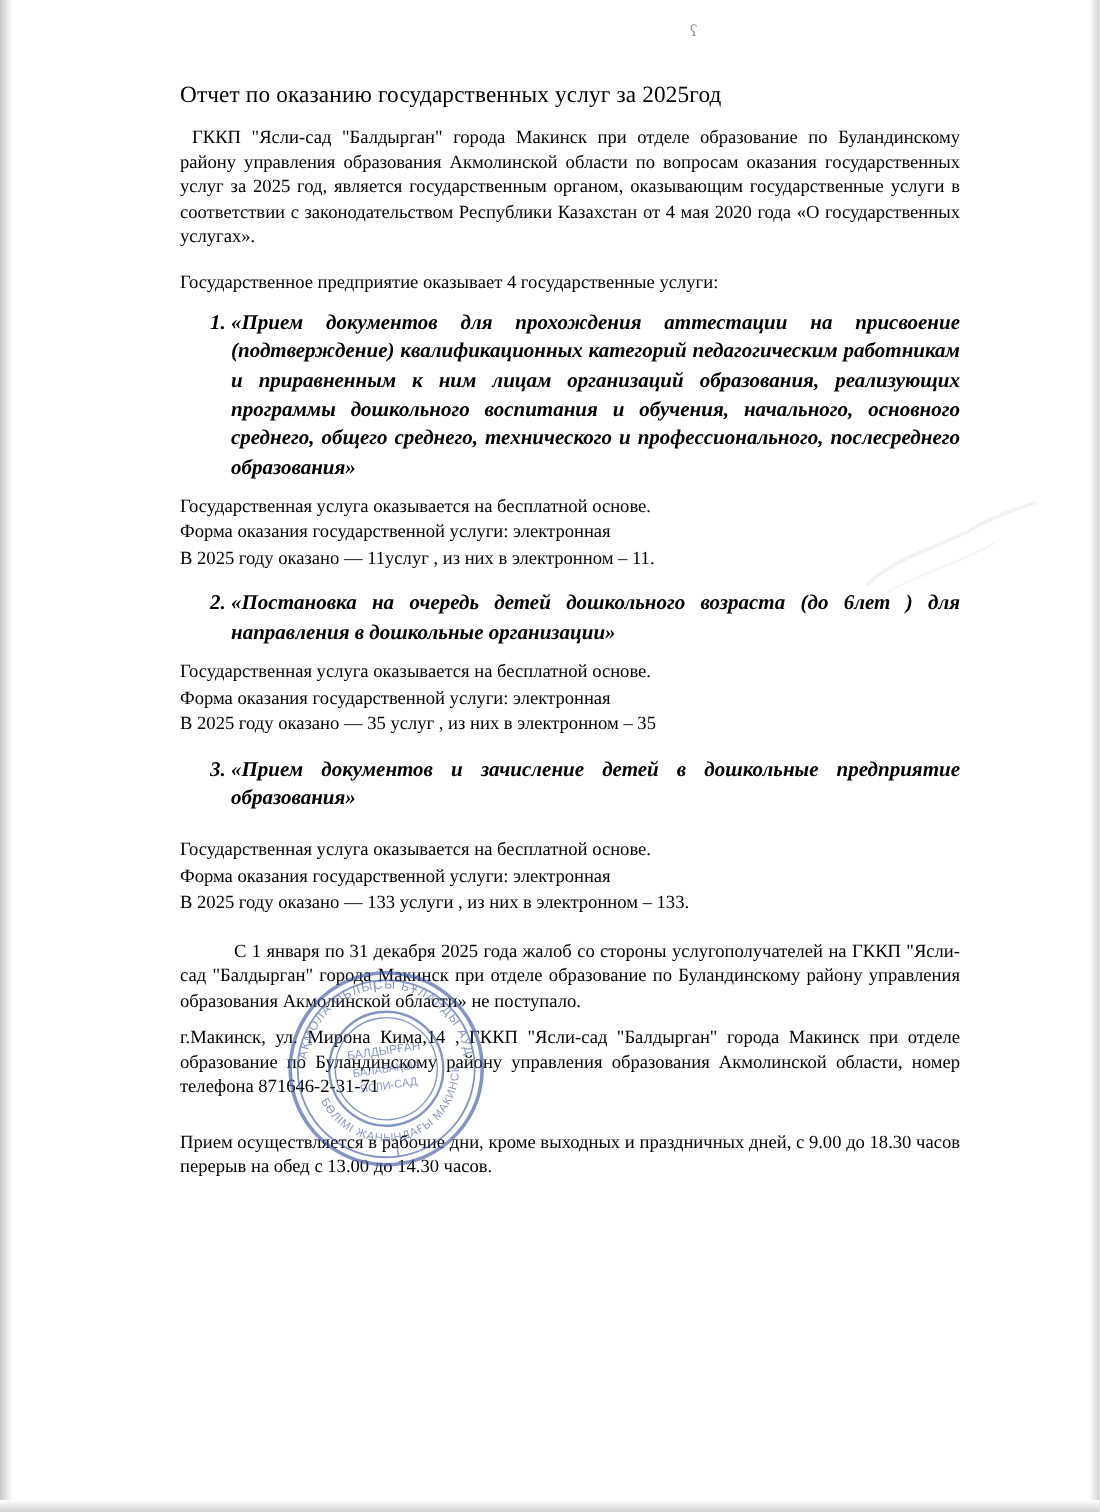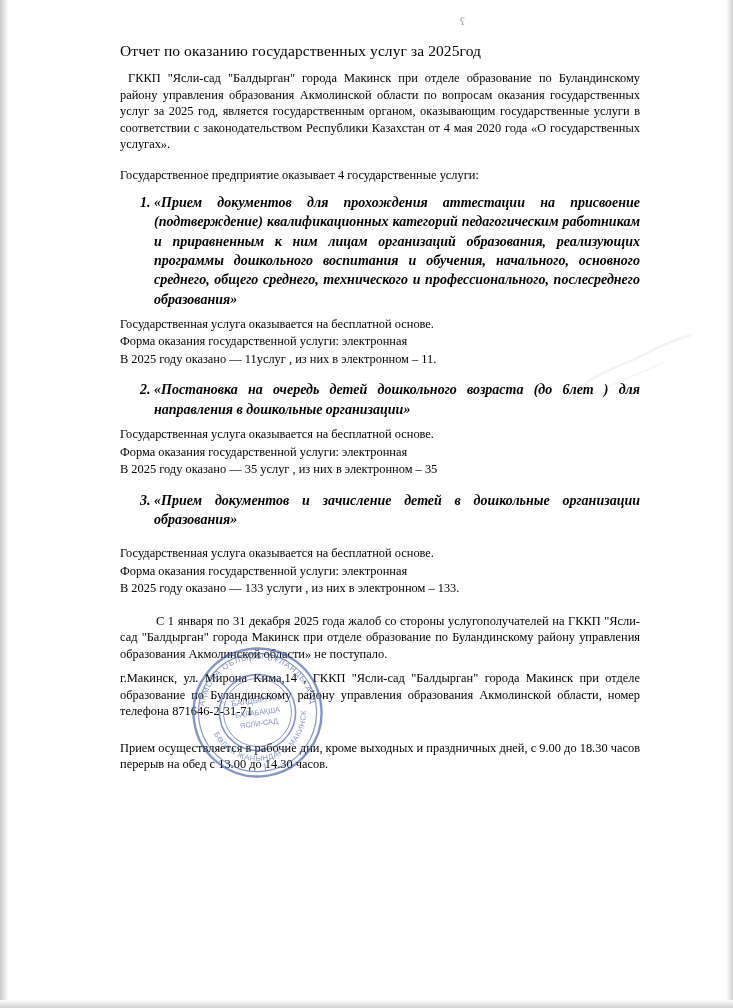--- a/index.html
+++ b/index.html
@@ -32,21 +32,21 @@
   }
   .scan-edge-bottom {
     position: absolute;
     left: 0; bottom: 0;
     width: 733px; height: 8px;
     background: linear-gradient(to top, #d2d2d2, #ffffff);
   }
   .content {
     position: absolute;
     left: 120px;
-    top: 42px;
+    top: 55px;
     width: 520px;
   }
   .doc-title {
     font-size: 15.5px;
     margin: 0 0 10px 0;
     font-weight: normal;
     letter-spacing: 0.1px;
   }
   p {
     margin: 0 0 8px 0;
@@ -186,21 +186,21 @@
     <ol class="services" start="2">
       <li>«Постановка на очередь  детей дошкольного возраста (до 6лет )  для направления в дошкольные организации»</li>
     </ol>
     <div class="svc-block">
       <p>Государственная услуга оказывается на бесплатной основе.</p>
       <p>Форма оказания государственной услуги: электронная</p>
       <p>В 2025 году оказано — 35 услуг , из них в электронном – 35</p>
     </div>
 
     <ol class="services" start="3">
-      <li>«Прием документов и зачисление детей в дошкольные организации образования»</li>
+      <li>«Прием документов и зачисление детей в дошкольные предприятие образования»</li>
     </ol>
     <div class="svc-block" style="margin-top:16px;">
       <p>Государственная услуга оказывается на бесплатной основе.</p>
       <p>Форма оказания государственной услуги: электронная</p>
       <p>В 2025 году оказано — 133 услуги , из них в электронном – 133.</p>
     </div>
 
     <p class="note">С 1 января по 31 декабря 2025 года жалоб со стороны услугополучателей на ГККП  "Ясли-сад "Балдырган" города Макинск при отделе образование по Буландинскому району управления образования Акмолинской области» не поступало.</p>
 
 

